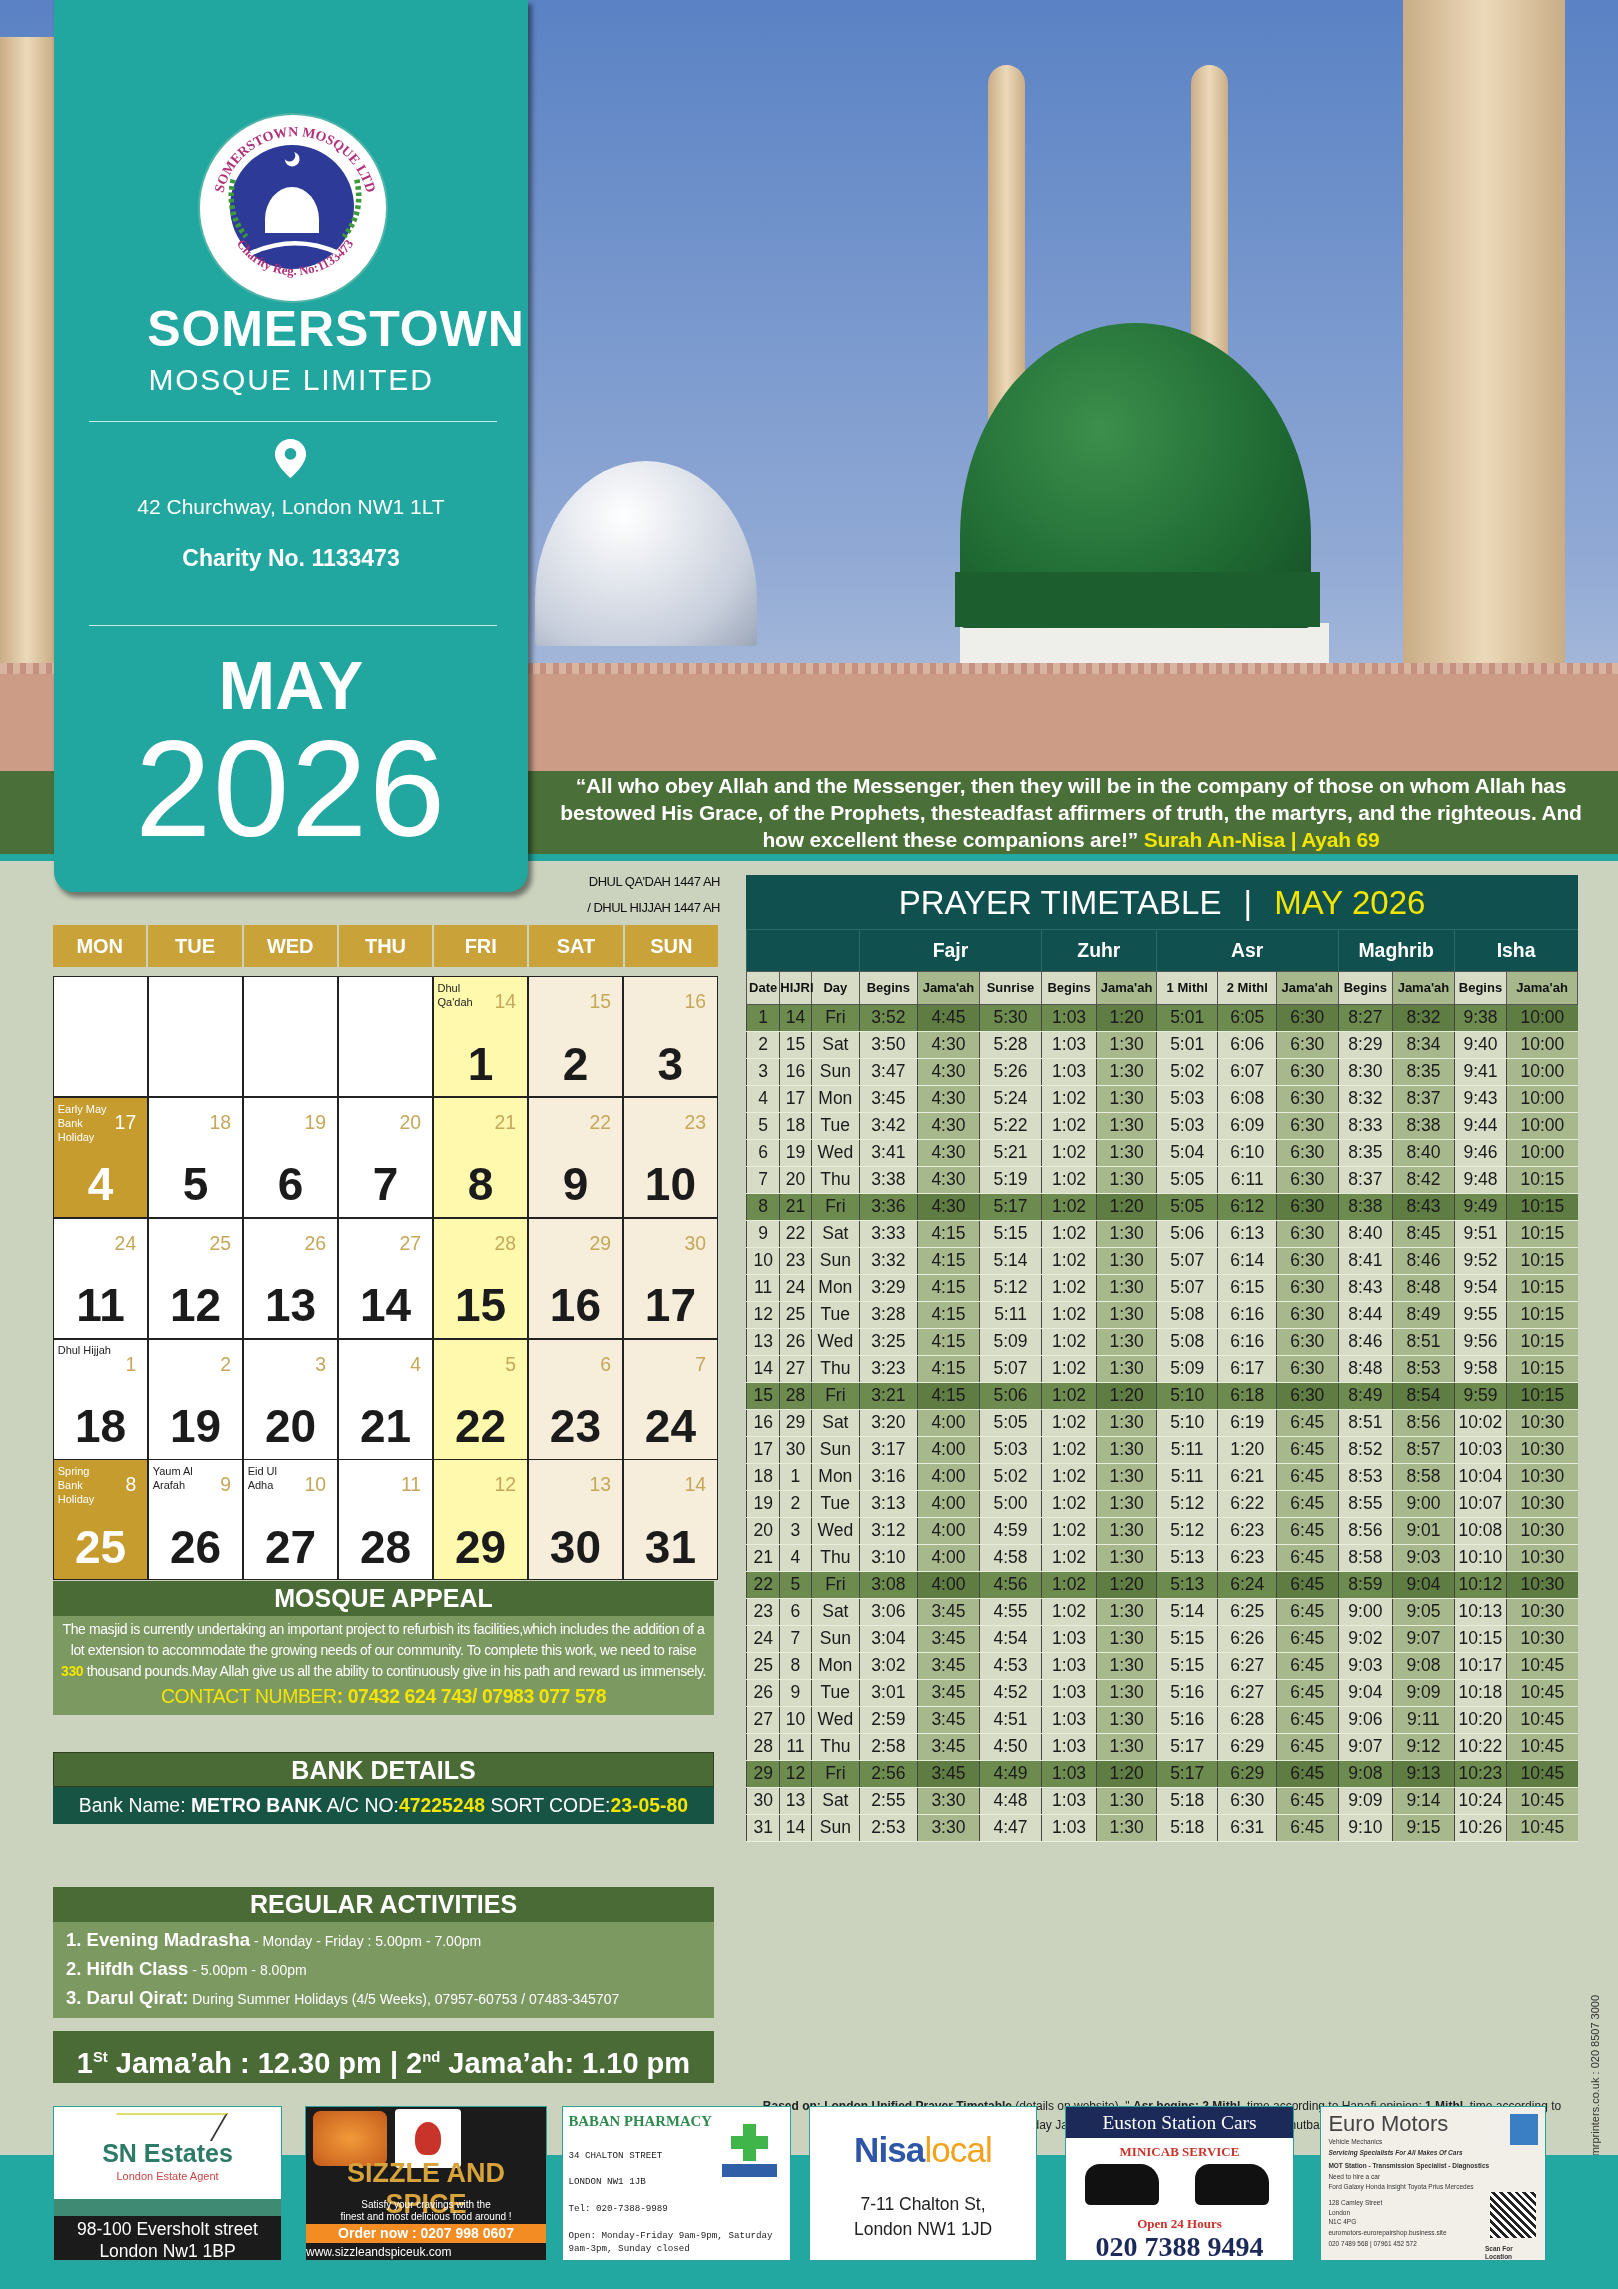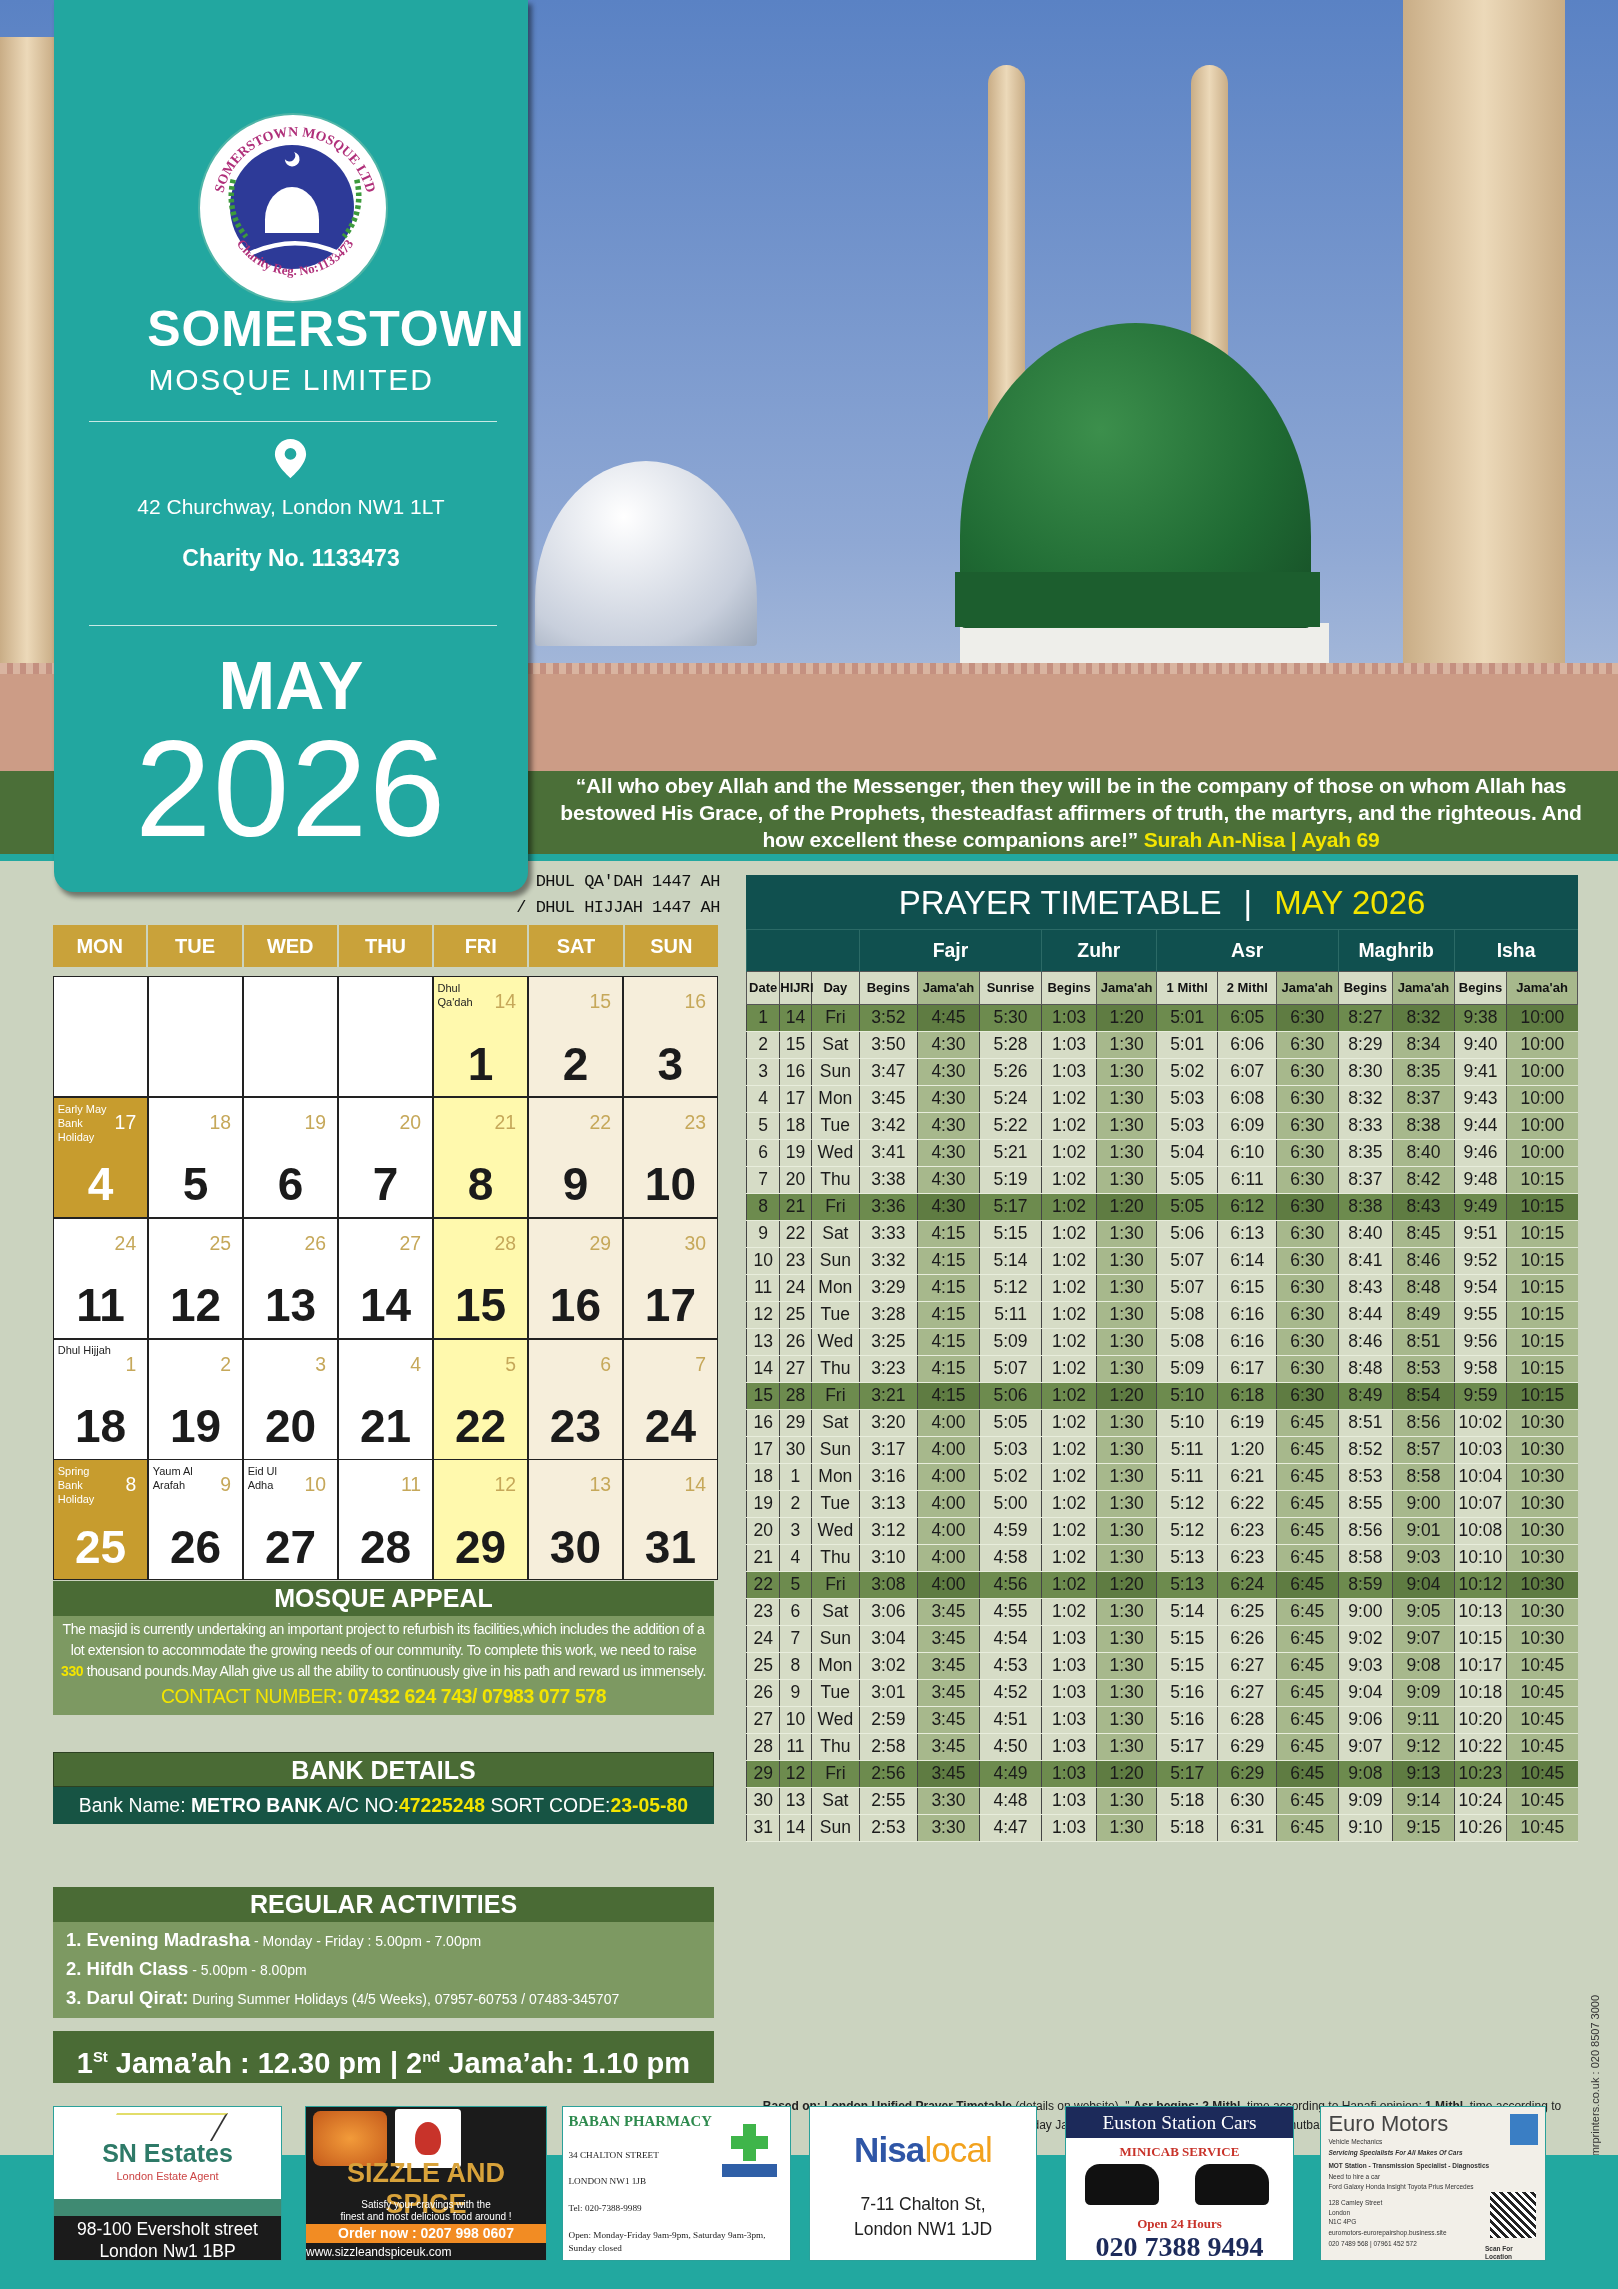--- a/index.html
+++ b/index.html
@@ -22,21 +22,21 @@
 .logo-dome{position:absolute;left:35px;top:42px;width:54px;height:46px;background:#fff;border-radius:50% 50% 0 0/70% 70% 0 0}
 .logo-text{position:absolute;left:0;top:0;width:190px;height:190px}
 .brand1{position:absolute;left:0;top:300px;width:564px;font-size:50px;font-weight:bold;letter-spacing:0.9px}
 .brand2{position:absolute;left:0;top:363px;width:474px;font-size:30px;letter-spacing:1.8px}
 .hr{position:absolute;left:35px;width:408px;height:0.9px;background:#c9e9e5}
 .pin{position:absolute;left:220px;top:439px;width:33px;height:39px}
 .addr{position:absolute;left:0;top:495px;width:474px;font-size:21px}
 .charity{position:absolute;left:0;top:545px;width:474px;font-size:23px;font-weight:bold}
 .month{position:absolute;left:0;top:646px;width:474px;font-size:68px;font-weight:bold}
 .year{position:absolute;left:0;top:715px;width:474px;font-size:137px;font-weight:normal;letter-spacing:1.8px;line-height:148px}
-.hijri{position:absolute;left:498px;top:869px;width:222px;text-align:right;font-family:Liberation Mono, monospace;font-size:17px;line-height:26px;color:#111;letter-spacing:-0.5px}
+.hijri{position:absolute;left:498px;top:869px;width:222px;text-align:right;font-family:Liberation Sans, sans-serif;font-size:13px;line-height:26px;color:#111;letter-spacing:-0.5px}
 .cal{position:absolute;left:53px;top:925px;width:665px}
 .cal-head{display:grid;grid-template-columns:repeat(7,1fr);gap:1.8px;height:42px}
 .cal-head div{background:#c9a23a;color:#fff;font-weight:bold;font-size:20px;display:flex;align-items:center;justify-content:center;font-family:"Liberation Sans Narrow","Liberation Sans",sans-serif}
 .cal-grid{display:grid;grid-template-columns:repeat(7,1fr);border:1.8px solid #222;margin-top:9.2px;background:#222;gap:1.8px}
 .cell{height:119px;position:relative;background:#fff}
 .cell.fri{background:#fff9ad}
 .cell.wk{background:#f6eedb}
 .cell.hol{background:#c79c2e}
 .cell .h{position:absolute;right:11px;top:13px;font-size:19.4px;color:#c6a85a;font-family:"Liberation Sans Narrow","Liberation Sans",sans-serif}
 .cell.hol .h{color:#fff}
@@ -80,21 +80,21 @@
 .ad1 .roof{position:absolute;left:55px;top:5.5px;width:111px;height:28px;border-top:2.8px solid #e2dd6a;border-right:2.8px solid #333;transform:skewX(-30deg)}
 .ad2{background:#1b1b1b}
 .ad2 .img{position:absolute;left:7.4px;top:3.7px;width:74px;height:55px;background:radial-gradient(#f29b3a,#c55a1a);border-radius:7.4px}
 .ad2 .lg{position:absolute;left:89px;top:1.8px;width:66px;height:59px;background:#fff;border-radius:3.7px}
 .ad2 .lg::after{content:"";position:absolute;left:20px;top:13px;width:26px;height:33px;background:#c8332a;border-radius:50% 50% 40% 40%}
 .ad2 .t1{position:absolute;left:0;top:51px;width:100%;text-align:center;color:#d8a23a;font-weight:bold;font-size:27px;font-family:"Liberation Sans Narrow","Liberation Sans",sans-serif}
 .ad2 .t2{position:absolute;left:0;top:92px;width:100%;text-align:center;color:#fff;font-size:10px;line-height:12px}
 .ad2 .t3{position:absolute;left:0;top:117px;width:100%;height:18.5px;background:#f28c23;text-align:center;color:#fff;font-weight:bold;font-size:14px;line-height:18.5px}
 .ad2 .t4{position:absolute;left:0;top:138px;width:100%;text-align:left;color:#fff;font-size:12px}
 .ad3 .t1{position:absolute;left:5.5px;top:5.5px;color:#2e8a4e;font-weight:bold;font-size:14.8px;font-family:"Liberation Serif",serif}
-.ad3 .ln{position:absolute;left:5.5px;font-size:9.2px;font-family:Liberation Serif, serif;color:#222;width:222px;line-height:13px}
+.ad3 .ln{position:absolute;left:5.5px;font-size:9.2px;font-family:Liberation Mono, monospace;color:#222;width:222px;line-height:13px}
 .ad3 .cross{position:absolute;right:22px;top:16.6px;width:37px;height:37px}
 .ad3 .cross::before{content:"";position:absolute;left:12px;top:0;width:13px;height:37px;background:#3fb54a}
 .ad3 .cross::after{content:"";position:absolute;left:0;top:12px;width:37px;height:13px;background:#3fb54a}
 .ad3 .nhs{position:absolute;right:13px;top:57px;width:55px;height:13px;background:#2f5fa7}
 .ad4 .nisa{position:absolute;left:0;top:23px;width:100%;text-align:center;font-size:35px;font-weight:bold;letter-spacing:-0.9px}
 .ad4 .nisa .a{color:#2f56a6}.ad4 .nisa .b{color:#f2a21e;font-weight:normal}
 .ad4 .addr{position:absolute;left:0;top:85px;width:100%;text-align:center;font-size:17.5px;line-height:25px;color:#222}
 .ad5 .hdr{position:absolute;left:0;top:0;width:100%;height:31px;background:#1c2a5a;color:#fff;text-align:center;font-family:"Liberation Serif",serif;font-weight:normal;font-size:19.4px;line-height:31px}
 .ad5 .mini{position:absolute;left:0;top:37px;width:100%;text-align:center;color:#c8332a;font-family:"Liberation Serif",serif;font-weight:bold;font-size:13px}
 .ad5 .car{position:absolute;top:57px;width:74px;height:41px;background:#111;border-radius:14.8px 18.5px 5.5px 5.5px}

